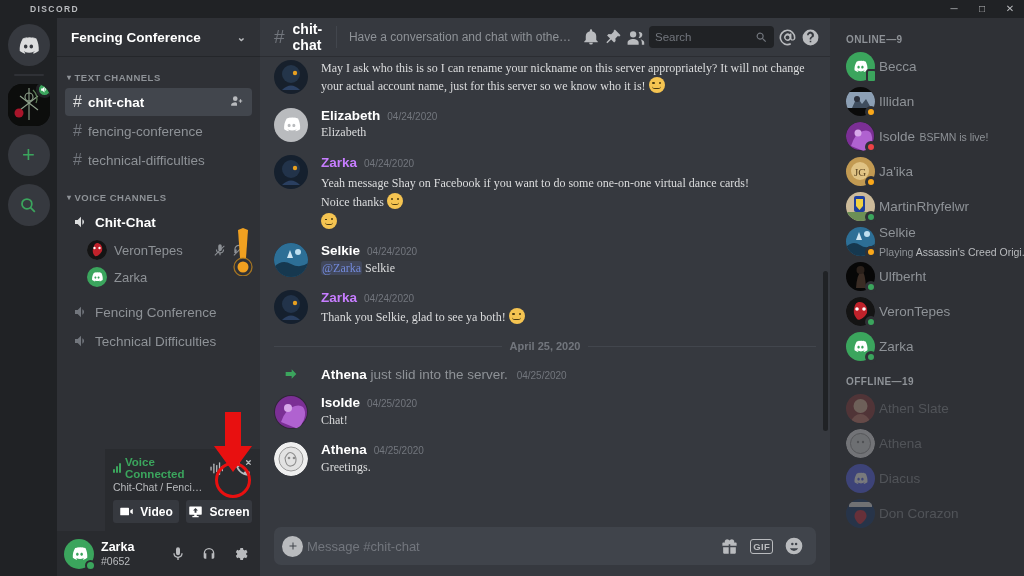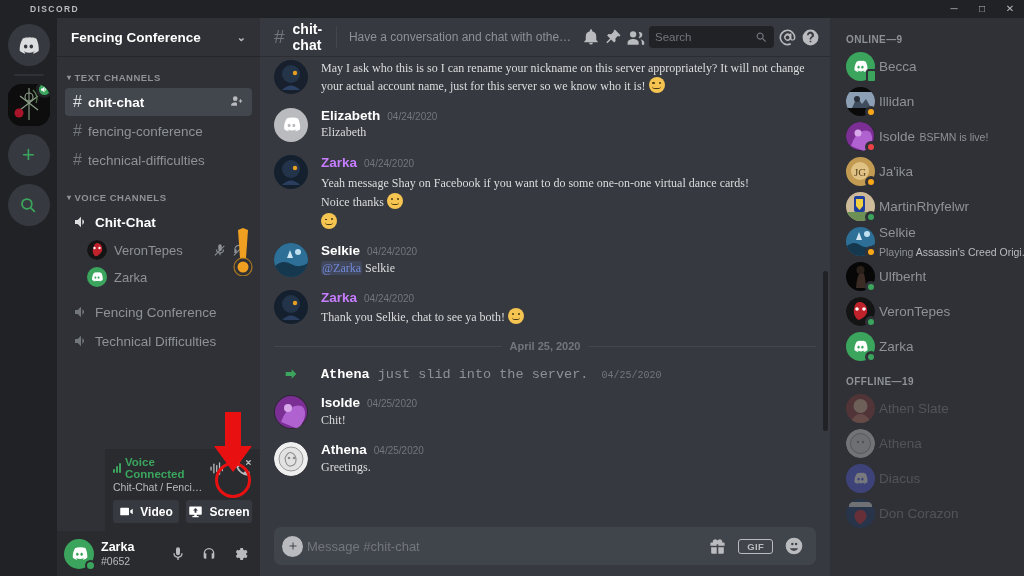--- a/index.html
+++ b/index.html
@@ -168,37 +168,37 @@
     border-bottom: 1.6px solid #4a3a10; border-radius: 0 0 8px 8px; }
   .emoji.wink::before { height: 1.4px; border-radius: 0; top: 6px; }
 
   .divider-date { display: flex; align-items: center; gap: 8px; margin: 15px 14px 0; }
   .divider-date .ln { flex: 1 1 auto; height: 1px; background: #42464d; }
   .divider-date .lbl { color: #72767d; font-size: 11px; font-weight: bold; }
 
   .sysmsg { display: flex; align-items: center; gap: 13px; padding: 0 12px 0 14px; margin-top: 14px; }
   .sysmsg .arrow { width: 34px; flex: 0 0 34px; display: flex; justify-content: center; }
   .sysmsg .arrow svg { width: 16px; height: 16px; fill: #3ba55d; }
-  .sysmsg .stxt { color: #8e9297; font-size: 13.5px; font-family: Liberation Mono, monospace; }
+  .sysmsg .stxt { color: #8e9297; font-size: 13.5px; }
   .sysmsg .stxt b { color: #fff; }
   .sysmsg .stime { color: #72767d; font-size: 10px; margin-left: 5px; }
 
   .composer { padding: 0 14px 11px; flex: 0 0 auto; }
   .composer-inner {
     background: #40444b; border-radius: 7px; height: 38px;
     display: flex; align-items: center; padding: 0 12px 0 8px; gap: 4px;
   }
   .plus { width: 21px; height: 21px; border-radius: 50%; background: #b9bbbe; flex: 0 0 21px;
     display: flex; align-items: center; justify-content: center; }
   .plus svg { width: 12px; height: 12px; fill: #40444b; }
   .composer .ph { color: #72767d; font-size: 13px; flex: 1 1 auto; }
   .comp-icons { display: flex; align-items: center; gap: 11px; }
   .comp-icons svg { fill: #b9bbbe; }
   .gifbtn { color: #b9bbbe; font-size: 9.5px; font-weight: bold; border: 1.8px solid #b9bbbe;
-    border-radius: 3px; padding: 1px 8px; letter-spacing: .3px; }
+    border-radius: 3px; padding: 1px 2px; letter-spacing: .3px; }
 
   .scrollbar { position: absolute; right: 2px; top: 40px; bottom: 50px; width: 5px; }
   .scrollbar .thumb { position: absolute; left: 0; width: 5px; background: #202225; border-radius: 3px;
     top: 46%; height: 42%; }
 
   
   .members { width: 194px; flex: 0 0 194px; background: #2f3136; padding: 16px 0 0; overflow: hidden; }
   .mem-cat { color: #8e9297; font-size: 10px; font-weight: bold; letter-spacing: .4px;
     padding: 0 8px 4px 16px; text-transform: uppercase; }
   .mem { display: flex; align-items: center; gap: 4px; padding: 1px 8px 1px 16px; height: 35px; }
@@ -572,21 +572,21 @@
                 <circle cx="21" cy="13" r="2.2" fill="#e8a020"></circle>
                 <path d="M8 30q9-9 18 0z" fill="#2a3f60"></path>
               </svg>
           </div>
           <div class="content">
             <div class="msg-head">
               <span class="msg-author" style="color:#c77dff">Zarka</span>
               <span class="msg-time">04/24/2020</span>
             </div>
             <div class="msg-text">
-              <span>Thank you Selkie, chat to see ya both!</span>
+              <span>Thank you Selkie, glad to see ya both!</span>
               <span class="emoji"><i></i></span>
             </div>
           </div>
         </div>
 
         <div class="divider-date">
           <span class="ln"></span>
           <span class="lbl">April 25, 2020</span>
           <span class="ln"></span>
         </div>
@@ -611,21 +611,21 @@
                 <circle cx="17" cy="17" r="16" fill="#7b2f95"></circle>
                 <path d="M7 27q5-14 14-16t10 6-7 17z" fill="#b062d0"></path>
                 <circle cx="14" cy="13" r="4" fill="#d8a8ea"></circle>
               </svg>
           </div>
           <div class="content">
             <div class="msg-head">
               <span class="msg-author">Isolde</span>
               <span class="msg-time">04/25/2020</span>
             </div>
-            <div class="msg-text">Chit!</div>
+            <div class="msg-text">Chat!</div>
           </div>
         </div>
 
         <div class="msg">
           <div class="avatar">
             <svg viewBox="0 0 34 34">
                 <circle cx="17" cy="17" r="17" fill="#efefef"></circle>
                 <circle cx="17" cy="17" r="12" fill="#e2e2e2" stroke="#9a9a9a" stroke-width="1"></circle>
                 <path d="M11 16q3-7 7-5t4 7-5 6-6-8z" fill="none" stroke="#8d8d8d" stroke-width="1.1"></path>
                 <circle cx="15" cy="16" r="1.3" fill="#8d8d8d"></circle>

